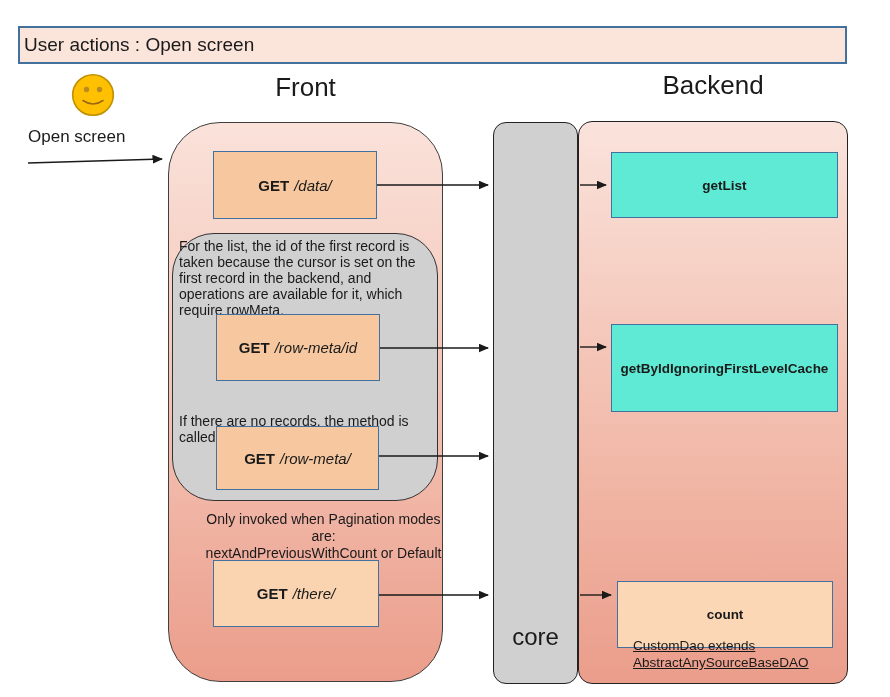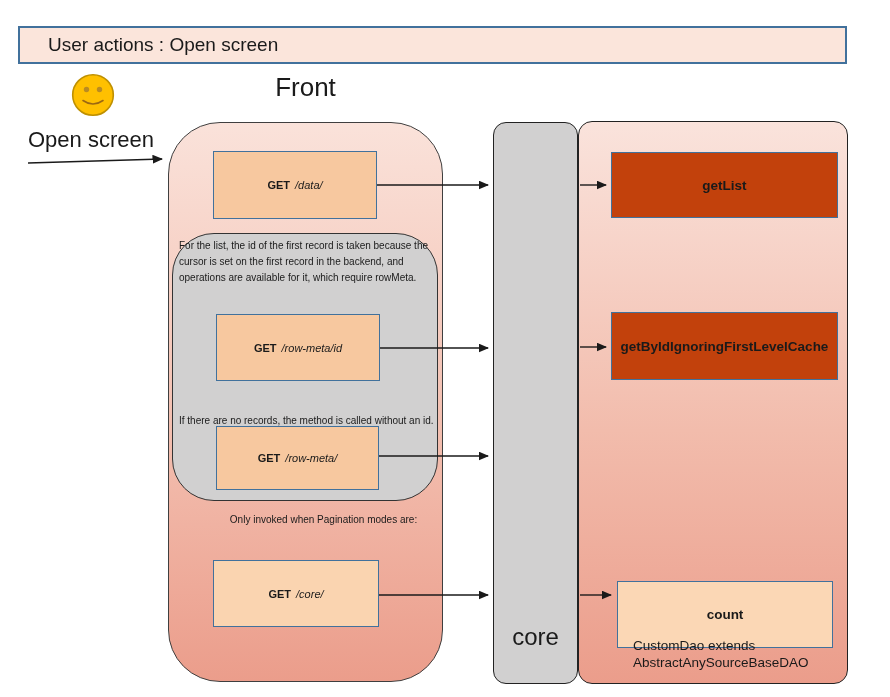--- a/index.html
+++ b/index.html
@@ -5,61 +5,61 @@
   html,body { margin:0; padding:0; background:#ffffff; }
   body { font-family:"Liberation Sans", sans-serif; color:#1a1a1a; }
   #canvas { position:relative; width:890px; height:697px; background:#ffffff; overflow:hidden; }
 
   .abs { position:absolute; }
 
   
   #title-bar {
     left:18px; top:26px; width:829px; height:38px; box-sizing:border-box;
     background:#FBE5DB; border:2px solid #41719C;
-    display:flex; align-items:center; padding-left:28px;
+    display:flex; align-items:center; padding-left:4px;
     font-size:19px;
   }
 
   
   .col-label { font-size:26px; text-align:center; }
   #front-label { left:168px; top:72px; width:275px; }
   #backend-label { left:578px; top:70px; width:270px; }
 
   
   #smiley { left:71px; top:73px; width:44px; height:44px; }
-  #open-screen-label { left:28px; top:127px; font-size:22px; }
+  #open-screen-label { left:28px; top:127px; font-size:17px; }
 
   
   #front-container {
     left:168px; top:122px; width:275px; height:560px; box-sizing:border-box;
     border:1.4px solid #3f3f3f; border-radius:52px;
     background:linear-gradient(180deg,#FAE2DA 0%,#F3BFB0 55%,#EB9D8B 100%);
   }
 
   
   #gray-group {
     left:172px; top:233px; width:266px; height:268px; box-sizing:border-box;
     background:#D1D0D0; border:1.4px solid #333333; border-radius:42px;
   }
 
   
   .ep-box {
     box-sizing:border-box; background:#F7C89F; border:1.5px solid #41719C;
     display:flex; align-items:center; justify-content:center;
-    font-size:11px; white-space:nowrap;
+    font-size:15px; white-space:nowrap;
   }
   .ep-method { font-weight:bold; margin-right:5px; }
   .ep-path { font-style:italic; }
   #ep-data    { left:213px; top:151px; width:164px; height:68px; }
   #ep-rowmeta-id { left:216px; top:314px; width:164px; height:67px; }
   #ep-rowmeta { left:216px; top:426px; width:163px; height:64px; }
   #ep-count   { left:213px; top:560px; width:166px; height:67px; background:#FAD4B0; }
 
   
-  .note { font-size:10px; line-height:16px; }
+  .note { font-size:14px; line-height:16px; }
   #note-rowmeta { left:179px; top:238px; width:258px; }
   #note-norecords { left:179px; top:389px; width:262px;margin-top:24px; }
   #note-count { left:168px; top:511px; width:275px; text-align:center; line-height:17px; }
   #note-count span { display:block;margin-left:36px; }
 
   
   #core-column {
     left:493px; top:122px; width:85px; height:562px; box-sizing:border-box;
     background:#D1D0D0; border:1.4px solid #222222; border-radius:13px;
   }
@@ -70,79 +70,81 @@
 
   
   #backend-container {
     left:578px; top:121px; width:270px; height:563px; box-sizing:border-box;
     border:1.4px solid #222222; border-radius:14px;
     background:linear-gradient(180deg,#FAE3DC 0%,#F2BCAC 55%,#EB9D8B 100%);
   }
 
   
   .be-box {
-    box-sizing:border-box; background:#c2410c; border:1.5px solid #41719C;
+    box-sizing:border-box; background:#5eead4; border:1.5px solid #41719C;
     display:flex; align-items:center; justify-content:center;
     font-size:13.5px; font-weight:bold; white-space:nowrap;
   }
   #be-getlist { left:611px; top:152px; width:227px; height:66px; }
-  #be-getbyid { left:611px; top:312px; width:227px; height:68px; }
+  #be-getbyid { left:611px; top:324px; width:227px; height:88px; }
   #be-count   { left:617px; top:561px; width:216px; height:67px; background:#FBD7B5;margin-top:20px; }
 
-  #backend-footer { left:633px; top:637px; font-size:13.5px; line-height:17px; }
+  #backend-footer { left:633px; top:637px; font-size:13.5px; line-height:17px;text-decoration:underline; }
   #backend-footer span { display:block; }
 
   
   #arrows { position:absolute; left:0; top:0; width:890px; height:697px; pointer-events:none; }
 </style>
 </head>
 <body>
 
 <div id="canvas">
 
   <div id="title-bar" class="abs">
     <span>User actions : Open screen</span>
   </div>
 
   <div id="front-label" class="abs col-label">Front</div>
+  <div id="backend-label" class="abs col-label">Backend</div>
 
   <div id="smiley" class="abs">
     <svg viewBox="0 0 44 44" width="44" height="44">
       <circle cx="22" cy="22" r="20.3" fill="#FFC000" stroke="#BF9000" stroke-width="1.6"></circle>
       <circle cx="15.5" cy="16.5" r="2.7" fill="#BA8B22"></circle>
       <circle cx="28.5" cy="16.5" r="2.7" fill="#BA8B22"></circle>
       <path d="M12 27.5 Q22 34.5 32 27.5" fill="none" stroke="#9C6812" stroke-width="1.6" stroke-linecap="round"></path>
     </svg>
   </div>
   <div id="open-screen-label" class="abs">Open screen</div>
 
   <div id="front-container" class="abs"></div>
 
   <div id="gray-group" class="abs"></div>
   <div id="note-rowmeta" class="abs note">For the list, the id of the first record is taken because the cursor is set on the first record in the backend, and operations are available for it, which require rowMeta.</div>
   <div id="note-norecords" class="abs note">If there are no records, the method is called without an id.</div>
   <div id="note-count" class="abs note">
     <span>Only invoked when Pagination modes are:</span>
+    <span>nextAndPreviousWithCount or Default</span>
   </div>
 
   <div id="ep-data" class="abs ep-box">
     <span class="ep-method">GET</span>
     <span class="ep-path">/data/</span>
   </div>
   <div id="ep-rowmeta-id" class="abs ep-box">
     <span class="ep-method">GET</span>
     <span class="ep-path">/row-meta/id</span>
   </div>
   <div id="ep-rowmeta" class="abs ep-box">
     <span class="ep-method">GET</span>
     <span class="ep-path">/row-meta/</span>
   </div>
   <div id="ep-count" class="abs ep-box">
     <span class="ep-method">GET</span>
-    <span class="ep-path">/core/</span>
+    <span class="ep-path">/there/</span>
   </div>
 
   <div id="core-column" class="abs">
     <div id="core-label">core</div>
   </div>
 
   <div id="backend-container" class="abs"></div>
 
   <div id="be-getlist" class="abs be-box">
     <span>getList</span>

